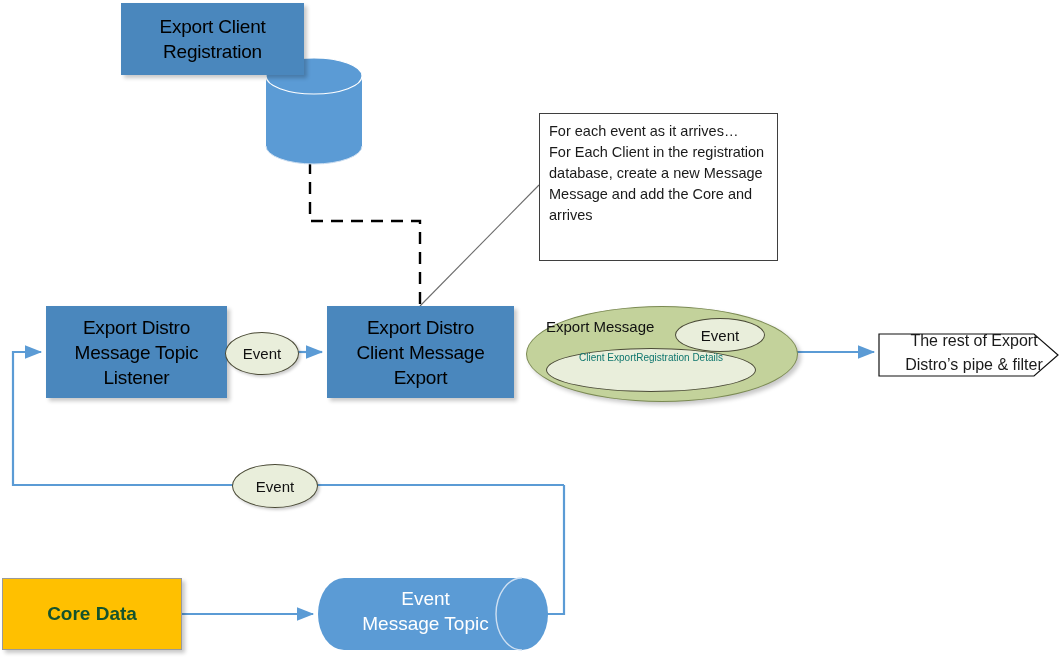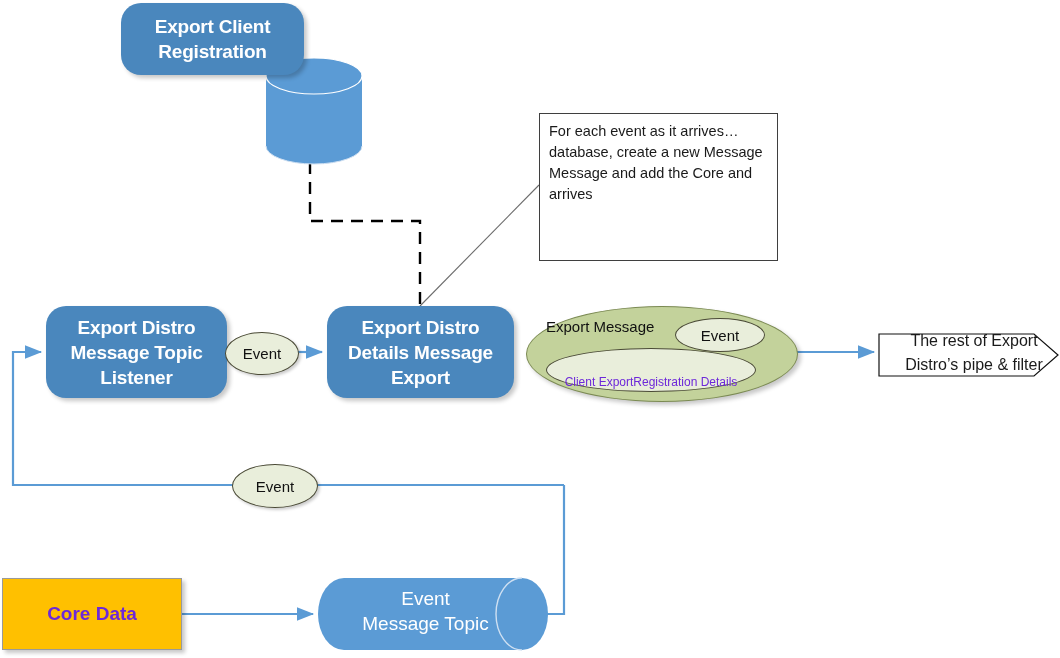--- a/index.html
+++ b/index.html
@@ -7,41 +7,40 @@
     width:1060px;height:658px;position:relative;overflow:hidden;
     font-family:"Liberation Sans", sans-serif;
   }
   #stage{position:absolute;left:0;top:0;width:1060px;height:658px;}
   svg.layer{position:absolute;left:0;top:0;width:1060px;height:658px;overflow:visible;}
   .node{position:absolute;box-sizing:border-box;display:flex;align-items:center;justify-content:center;text-align:center;}
 
   
   .proc{
     background:#4a87bd;
-    color:#ffffff;
-    font-weight:bold;
+    color:#000000;
+    font-weight:normal;
     font-size:19px;
     line-height:25px;
     letter-spacing:-0.2px;
     box-shadow:3px 3px 4px rgba(0,0,0,0.22);
-    border-radius:20px;
   }
 
   
   #reg-box{left:121px;top:3px;width:183px;height:72px;}
 
   
   #listener-box{left:46px;top:306px;width:181px;height:92px;}
   #copier-box{left:327px;top:306px;width:187px;height:92px;}
 
   
   #core-data{
     left:2px;top:578px;width:180px;height:72px;
     background:#ffc000;border:1px solid #9a9a9a;
-    color:#6d28d9;font-weight:bold;font-size:19px;
+    color:#14532d;font-weight:bold;font-size:19px;
     box-shadow:3px 3px 4px rgba(0,0,0,0.22);
   }
 
   
   .pill{
     position:absolute;display:flex;align-items:center;justify-content:center;
     border-radius:50%;
     background:#e9eedb;border:1px solid #4a4a36;
     font-size:15px;color:#111;
     box-shadow:2px 2px 3px rgba(0,0,0,0.20);
@@ -62,22 +61,22 @@
   }
   #inner-event{
     position:absolute;left:675px;top:318px;width:88px;height:32px;
     border-radius:50%;background:#e9eedb;border:1px solid #4a4a36;
     display:flex;align-items:center;justify-content:center;
     font-size:15px;color:#111;
   }
   #inner-details{
     position:absolute;left:546px;top:348px;width:208px;height:42px;
     border-radius:50%;background:#e9eedb;border:1px solid #4a4a36;
-    display:flex;align-items:flex-end;justify-content:center;
-    font-size:12px;color:#6d28d9;line-height:18px;text-align:center;
+    display:flex;align-items:flex-start;justify-content:center;
+    font-size:10px;color:#0f766e;line-height:18px;text-align:center;
   }
 
   
   #note{
     position:absolute;left:539px;top:113px;width:239px;height:148px;
     background:#ffffff;border:1px solid #3f3f3f;
     box-sizing:border-box;padding:7px 9px 0 9px;
     font-size:14.5px;line-height:21px;color:#1a1a1a;text-align:left;
   }
   #chevron-text{
@@ -149,21 +148,21 @@
     <div>
       <div>Export Distro</div>
       <div>Message Topic</div>
       <div>Listener</div>
     </div>
   </div>
 
   <div class="node proc" id="copier-box">
     <div>
       <div>Export Distro</div>
-      <div>Details Message</div>
+      <div>Client Message</div>
       <div>Export</div>
     </div>
   </div>
 
   <div class="pill" id="pill-event-1">
     <span>Event</span>
   </div>
 
   <div class="pill" id="pill-event-2">
     <span>Event</span>
@@ -173,20 +172,21 @@
   <div id="msg-title">Export Message</div>
   <div id="inner-event">
     <span>Event</span>
   </div>
   <div id="inner-details">
     <span>Client ExportRegistration Details</span>
   </div>
 
   <div id="note">
     <div>For each event as it arrives…</div>
+    <div>For Each Client in the registration</div>
     <div>database, create a new Message</div>
     <div>Message and add the Core and</div>
     <div>arrives</div>
   </div>
 
   <div id="chevron-text">
     <div>The rest of Export</div>
     <div>Distro’s pipe &amp; filter</div>
   </div>
 

